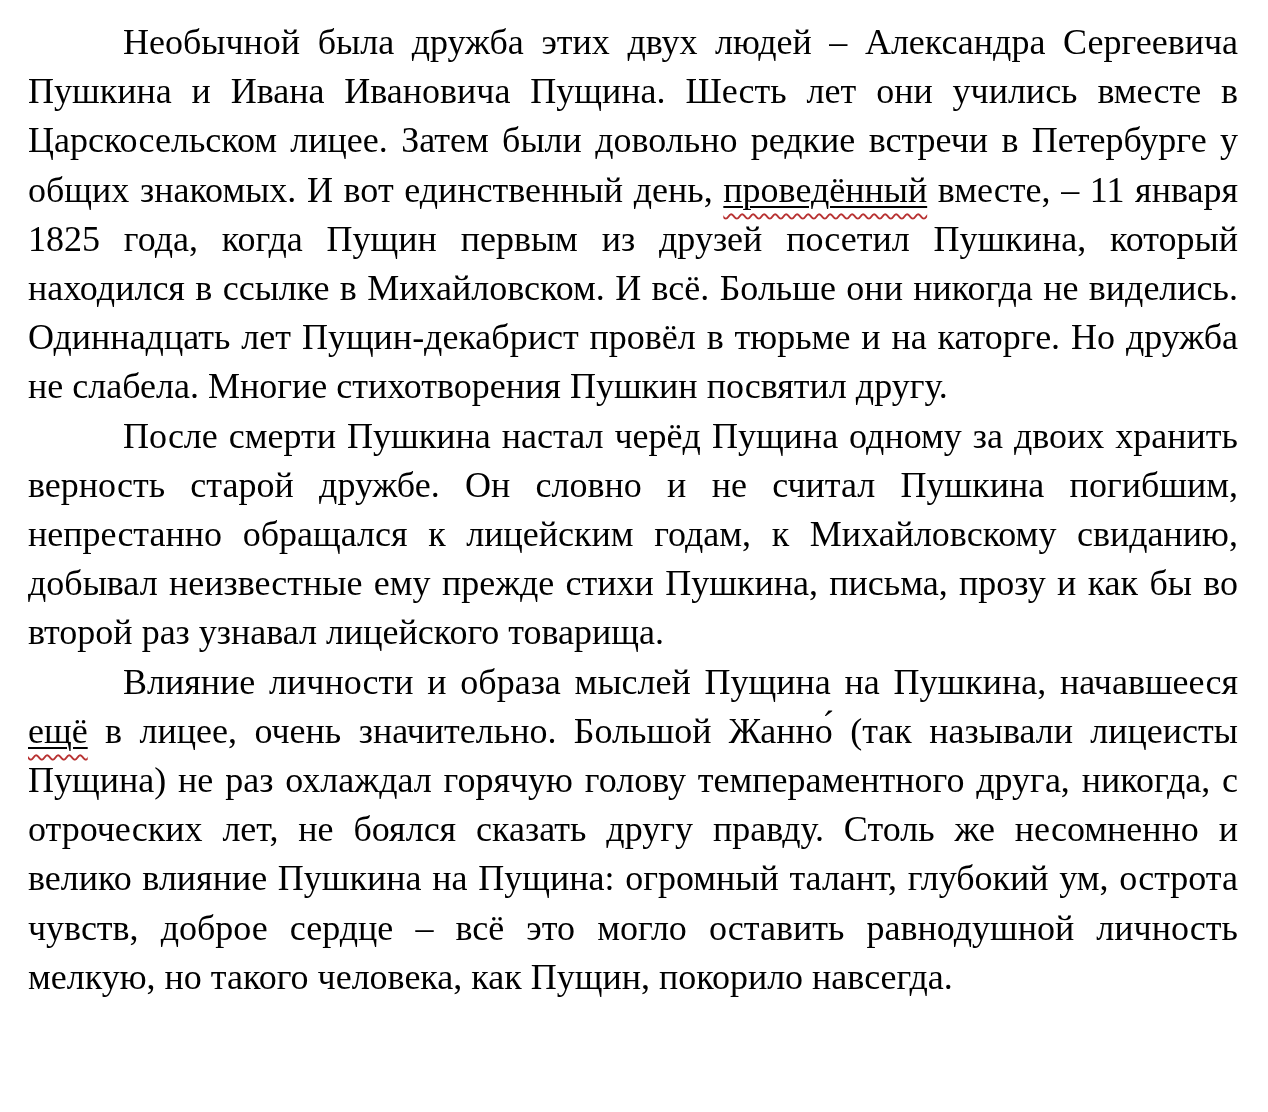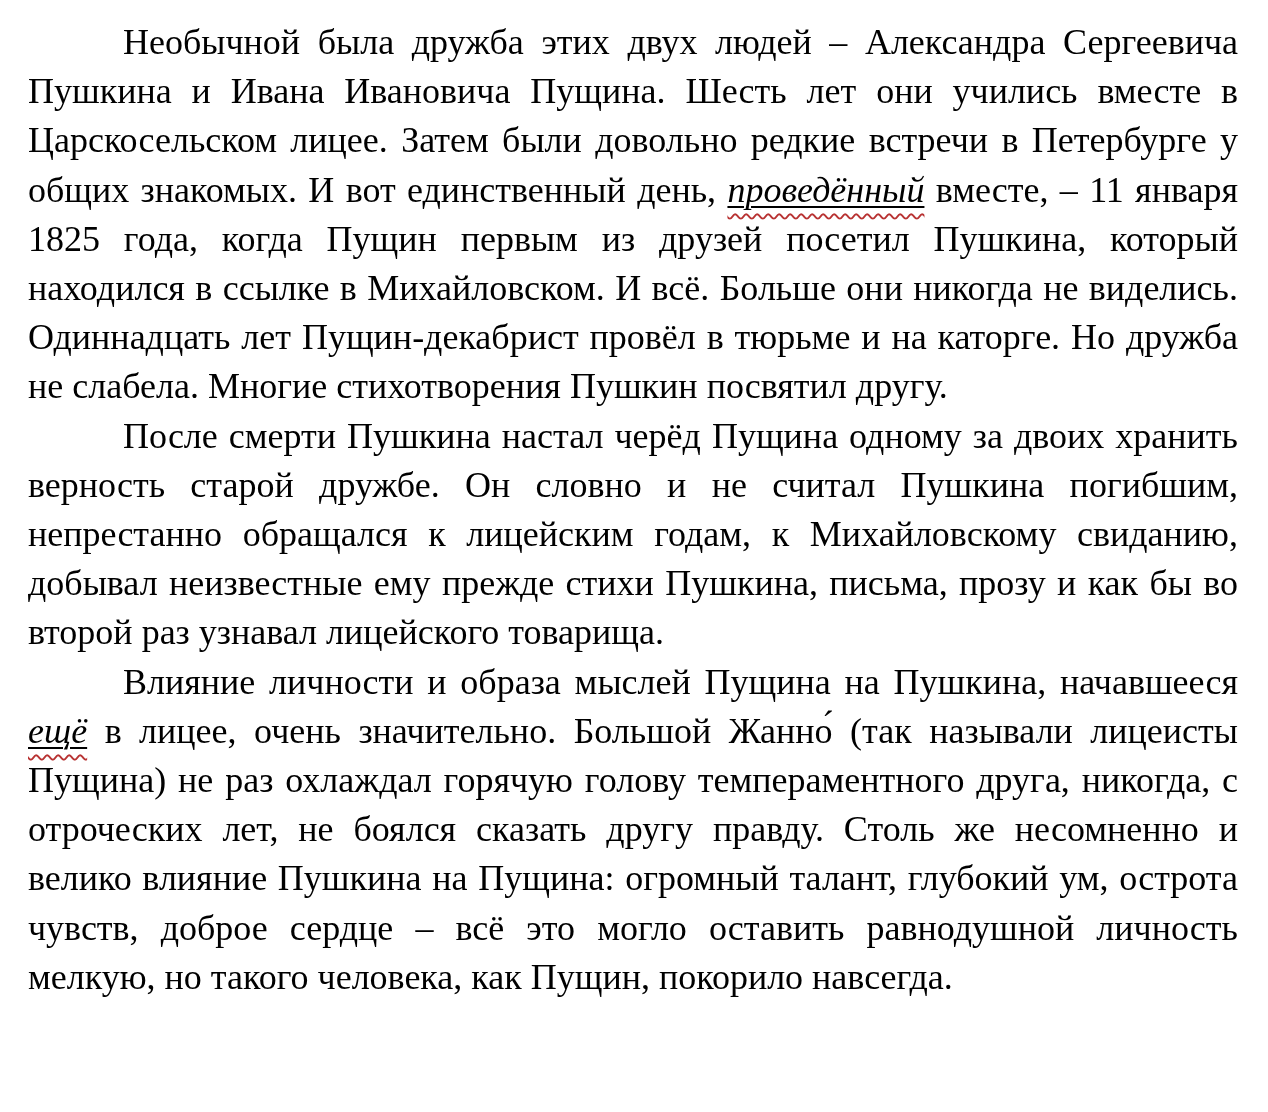--- a/index.html
+++ b/index.html
@@ -26,21 +26,20 @@
     margin: 0;
     padding: 0;
     text-indent: 95px;
   }
   
   .flagged {
     text-decoration: underline;
     text-decoration-color: var(--underline-color, #000000);
     text-decoration-thickness: 2px;
     text-underline-offset: 4px;
-    font-style: italic;
   }
   .flagged .squiggle {
     text-decoration: underline wavy var(--squiggle-color, #b83232);
     text-decoration-thickness: 2px;
     text-underline-offset: 11px;
   }
 </style>
 </head>
 <body>
 

